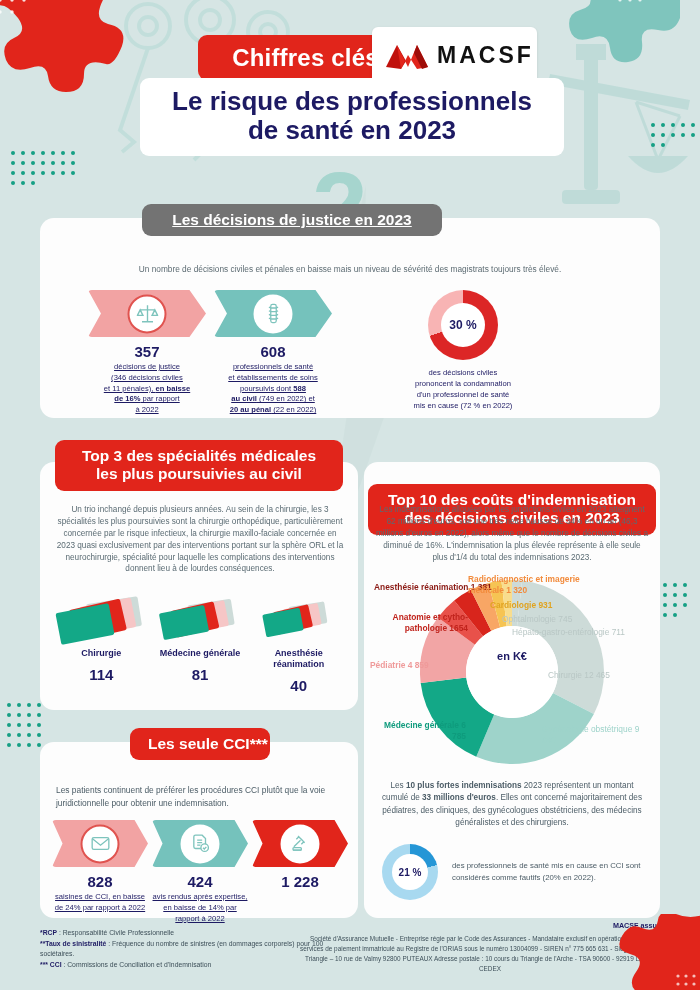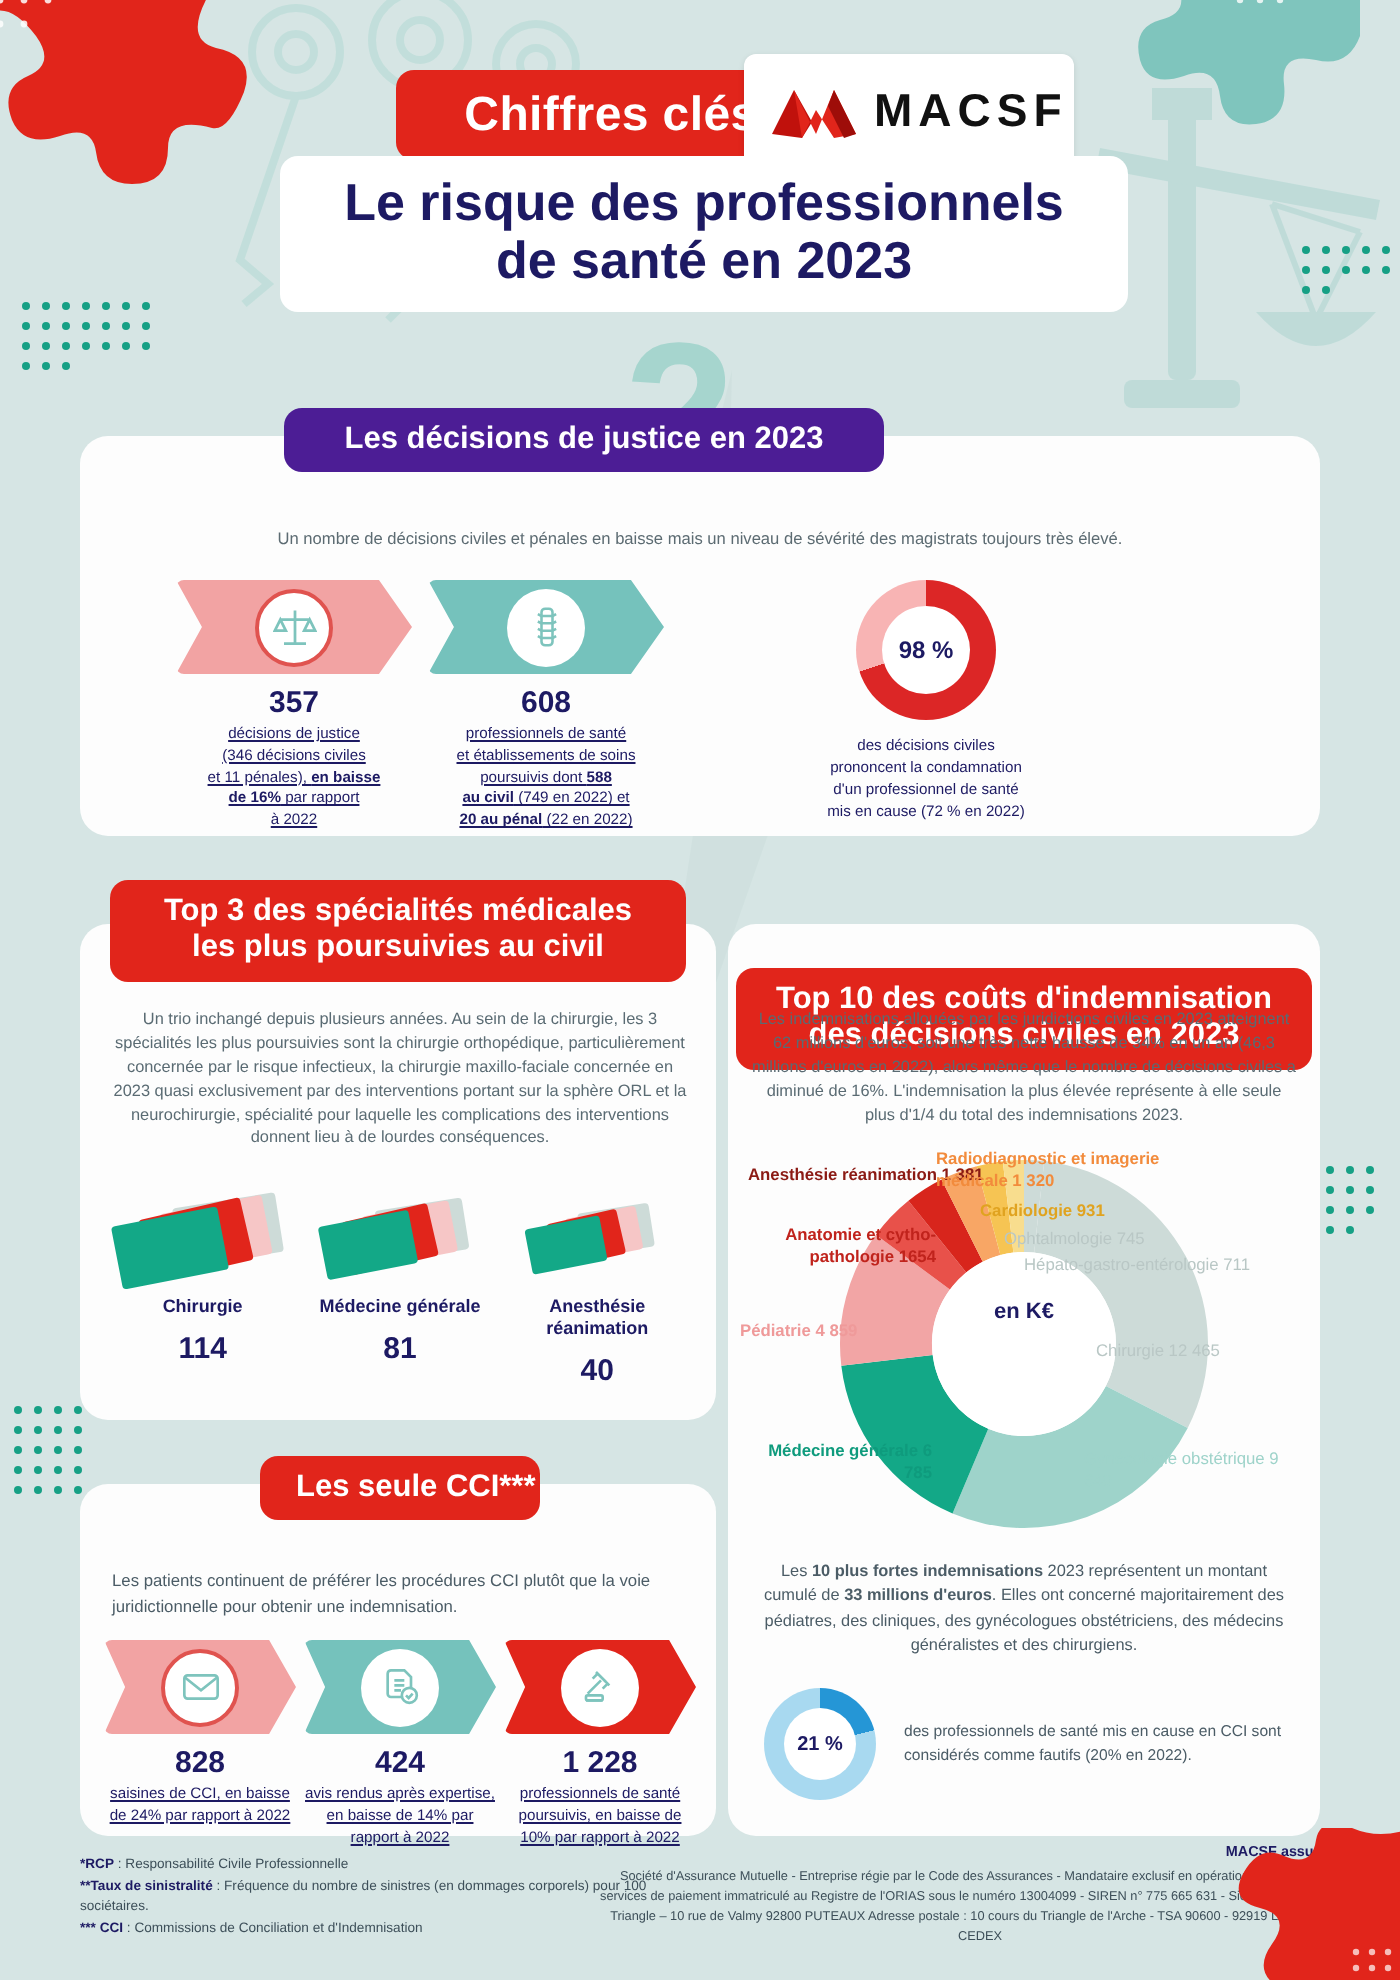--- a/index.html
+++ b/index.html
@@ -47,21 +47,21 @@
     font-size:26px; font-weight:bold; color:#1d1a63; line-height:1.12; white-space:nowrap;
   }
 
   
   .card { position:absolute; background:#fdfdfd; border-radius:14px; }
   .badge {
     position:absolute; border-radius:9px; color:#fff; font-weight:bold;
     text-align:center; line-height:1.18; padding:7px 18px; white-space:nowrap;
     font-size:15.5px;
   }
-  .badge.green { background:#4c1d95; }
+  .badge.green { background:#737373;text-decoration:underline; }
   .badge.red { background:#e1251b; }
 
   .lead { color:#5c6b72; font-size:8.3px; text-align:center; line-height:1.45; }
 
   
   .chev { position:relative; height:47px;
     clip-path:polygon(0 0, 86% 0, 100% 50%, 86% 100%, 0 100%, 11% 50%);
     border-radius:4px; }
   .chev-ico {
     position:absolute; top:50%; left:50%; transform:translate(-50%,-50%);
@@ -290,21 +290,21 @@
         </div>
       </div>
       <div class="stat-num">608</div>
       <div class="stat-txt">professionnels de santé<br>et établissements de soins<br>poursuivis dont <b>588</b><br><b>au civil</b> (749 en 2022) et<br><b>20 au pénal</b> (22 en 2022)</div>
     </div>
   </div>
 
   <div style="position:absolute; left:370px; top:72px; width:230px; display:flex; gap:18px;">
     <div style="width:106px;">
       <div class="donut" id="d70" style="width: 70px; height: 70px; margin: 0px auto; background: conic-gradient(rgb(220, 38, 38) 0deg, rgb(220, 38, 38) 252deg, rgb(248, 180, 180) 252deg, rgb(248, 180, 180) 360deg);">
-        <div class="hole" style="width:44px;height:44px;">98 %</div>
+        <div class="hole" style="width:44px;height:44px;">30 %</div>
       </div>
       <div class="donut-cap">des décisions civiles prononcent la condamnation d'un professionnel de santé mis en cause (72 % en 2022)</div>
     </div>
   </div>
 </div>
 
 <div class="card" style="left:40px; top:462px; width:318px; height:248px;">
   <div class="badge red" style="left:15px; top:-22px; width:288px;">
     <span>Top 3 des spécialités médicales</span><br>
     <span>les plus poursuivies au civil</span>
@@ -464,21 +464,20 @@
     <div style="width:96px;">
       <div class="chev" style="background:#e1251b;">
         <div class="chev-ico">
           <svg width="20" height="20" viewBox="0 0 24 24" fill="none" stroke="#7ec4bd" stroke-width="1.6">
             <path d="M3 20h10M4 16l8-8M9 3l6 6M13 7l4 4M10 4l-3 3M16 10l-3 3"></path>
             <rect x="3" y="17" width="10" height="3" rx="1"></rect>
           </svg>
         </div>
       </div>
       <div class="stat-num">1 228</div>
-      <div class="stat-txt">professionnels de santé poursuivis, en baisse de 10% par rapport à 2022</div>
     </div>
   </div>
 </div>
 
 <div class="foot-l"><b>*RCP</b> : Responsabilité Civile Professionnelle<br><b>**Taux de sinistralité</b> : Fréquence du nombre de sinistres (en dommages corporels) pour 100 sociétaires.<br><b>*** CCI</b> : Commissions de Conciliation et d'Indemnisation</div>
 <div class="foot-r">
   <div class="foot-title">MACSF assurances</div>
   <div>Société d'Assurance Mutuelle - Entreprise régie par le Code des Assurances - Mandataire exclusif en opérations de banques et services de paiement immatriculé au Registre de l'ORIAS sous le numéro 13004099 - SIREN n° 775 665 631 - Siège social : Cours du Triangle – 10 rue de Valmy 92800 PUTEAUX Adresse postale : 10 cours du Triangle de l'Arche - TSA 90600 - 92919 LA DEFENSE CEDEX</div>
 </div>
 <svg style="position:absolute; right:-6px; bottom:-4px;" width="90" height="80" viewBox="0 0 90 80">

